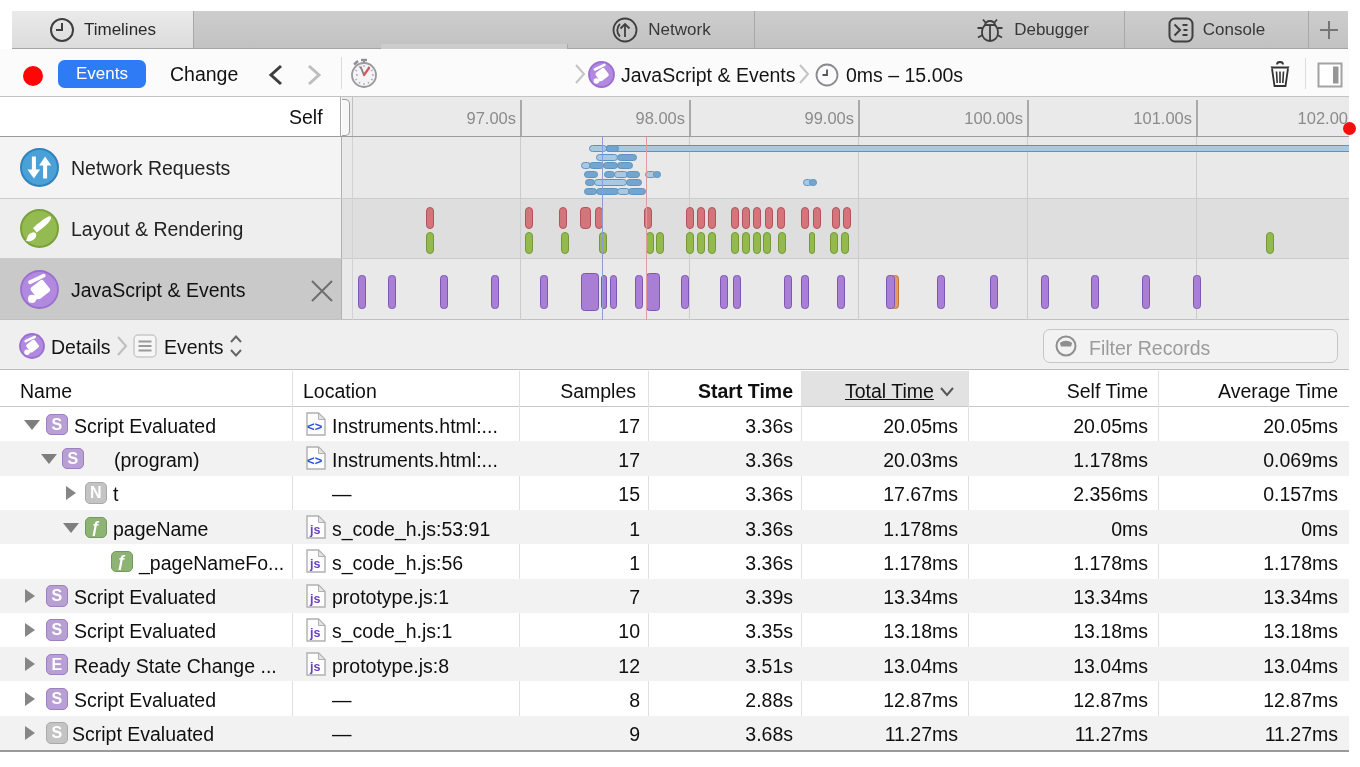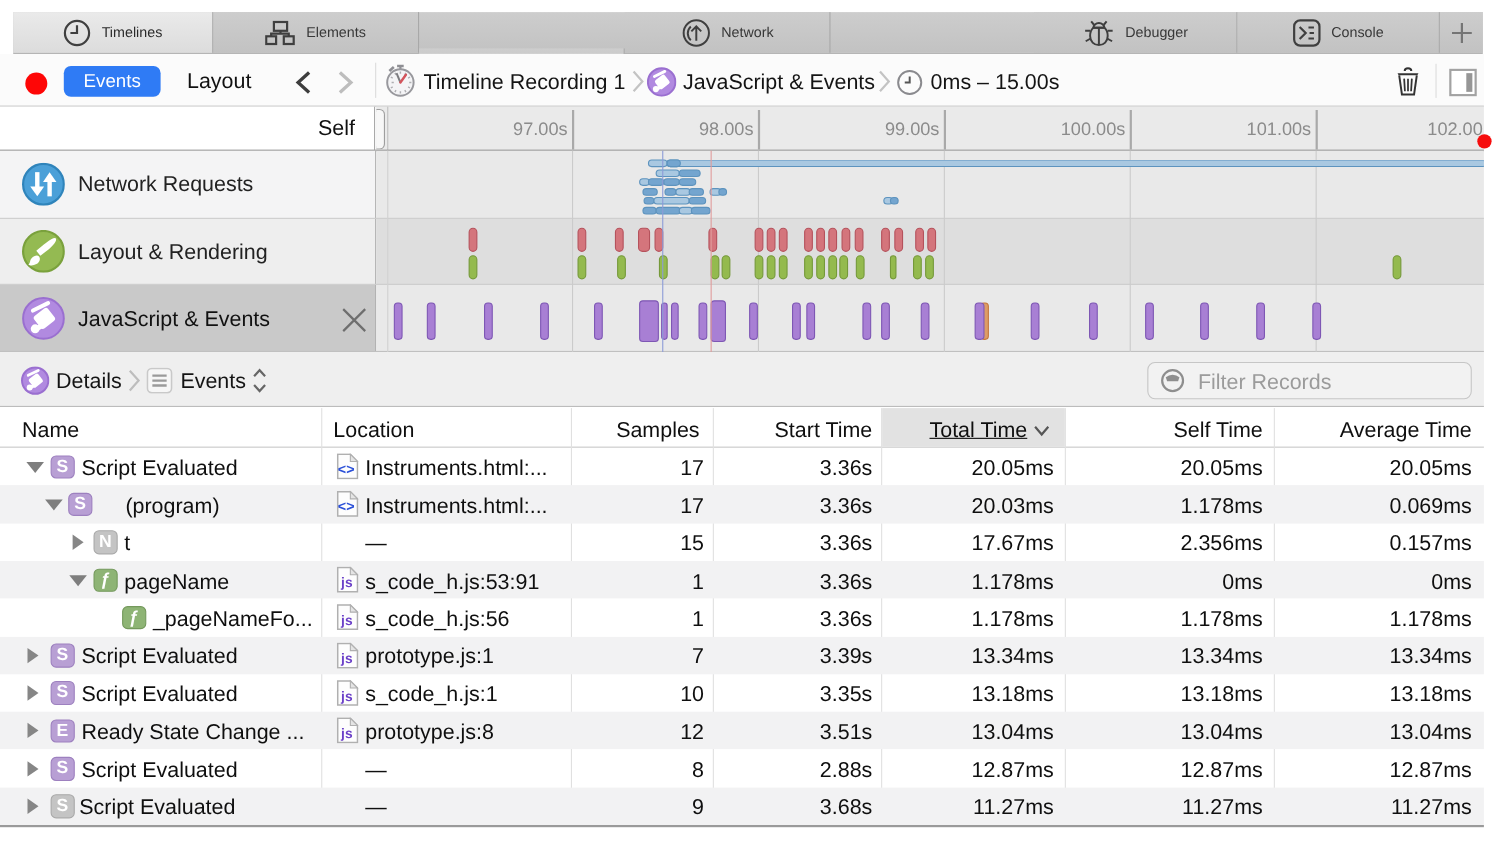--- a/index.html
+++ b/index.html
@@ -1,17 +1,17 @@
 <!DOCTYPE html>
 <html><head><meta charset="utf-8"><style>
 html,body{margin:0;padding:0;}
 body{width:1360px;height:767px;font-family:"Liberation Sans",sans-serif;background:#fff;overflow:hidden;}
 #w{position:relative;width:1360px;height:767px;overflow:hidden;}
 .abs{position:absolute;}
-.tab{position:absolute;top:11px;height:37px;background:linear-gradient(#cdcdcd,#c2c2c2);display:flex;align-items:center;justify-content:center;gap:9px;color:#383838;font-size:13px;border-right:1px solid #a8a8a8;box-sizing:border-box;}
+.tab{position:absolute;top:11px;height:37px;background:linear-gradient(#cdcdcd,#c2c2c2);display:flex;align-items:center;justify-content:center;gap:9px;color:#383838;font-size:17px;border-right:1px solid #a8a8a8;box-sizing:border-box;}
 .tab.sel{background:linear-gradient(#eaeaea,#dcdcdc);color:#2a2a2a;}
 .vbar{position:absolute;background:#9e77ce;border:1px solid #7e57b4;border-radius:3.5px;box-sizing:border-box;}
 .vbar{background:#a87fd4;}
 .rbar{position:absolute;background:#d4757c;border:1px solid #b5525c;border-radius:4px;box-sizing:border-box;top:207px;height:22px;}
 .gbar{position:absolute;background:#94ba4e;border:1px solid #75993a;border-radius:4px;box-sizing:border-box;top:232px;height:22px;}
 .nbar{position:absolute;border:1px solid #5d93be;border-radius:3.5px;box-sizing:border-box;height:7px;}
 .nl{background:#a9c8e1;}
 .nd{background:#74a5cf;}
 .gridline{position:absolute;top:137px;height:183px;width:1px;background:#cbcbcb;}
 .tick{position:absolute;top:100px;height:36px;width:1.5px;background:#a9a9a9;}
@@ -30,31 +30,20 @@
 <div id="w">
 <div class="abs" style="left:0;top:0;width:1360px;height:49px;background:#fff;"></div>
 <div class="abs" style="left:12px;top:11px;width:1336px;height:38px;background:linear-gradient(#cdcdcd,#c2c2c2);border-bottom:1px solid #a5a5a5;box-sizing:border-box;"></div>
 <div class="tab sel" style="left:12px;width:182px;">
       <svg width="26" height="26" viewBox="0 0 26 26" style="">
         <circle cx="13" cy="13" r="11" fill="none" stroke="#3f3f3f" stroke-width="2"></circle>
         <path d="M13 6 V13 H7" fill="none" stroke="#3f3f3f" stroke-width="2"></path>
       </svg>
       <span>Timelines</span>
     </div>
-<div class="tab" style="left:194px;width:187px;">
-      <svg width="28" height="26" viewBox="0 0 28 26" style="">
-        <g fill="none" stroke="#3f3f3f" stroke-width="2">
-          <rect x="8" y="3" width="12" height="8"></rect>
-          <rect x="1" y="16" width="9" height="7"></rect>
-          <rect x="17" y="16" width="9" height="7"></rect>
-          <path d="M14 11 V13.5 M5.5 16 V13.5 H21.5 V16"></path>
-        </g>
-      </svg>
-      <span>Elements</span>
-    </div>
 <div class="tab" style="left:381px;width:187px;margin-top:33px;">
       <svg width="26" height="28" viewBox="0 0 26 28" style="">
         <g fill="none" stroke="#3f3f3f" stroke-width="1.8">
           <ellipse cx="13" cy="6.2" rx="9" ry="3.9"></ellipse>
           <path d="M4 10.5 a 9 4 0 0 0 18 0"></path>
           <path d="M4 16 a 9 4 0 0 0 18 0"></path>
           <path d="M4 21.5 a 9 4 0 0 0 18 0"></path>
           <path d="M4 6.2 V7 M22 6.2 V7"></path>
         </g>
       </svg>
@@ -91,42 +80,41 @@
       <span>Console</span>
     </div>
 <div class="tab" style="left:1309px;width:39px;border-right:none;">
       <svg width="22" height="22">
         <path d="M11 2 V20 M2 11 H20" stroke="#757575" stroke-width="2" fill="none"></path>
       </svg>
     </div>
 <div class="abs" style="left:0;top:49px;width:1349px;height:48px;background:#fbfbfb;border-bottom:1px solid #c3c3c3;box-sizing:border-box;"></div>
 <div class="abs" style="left:23px;top:65.5px;width:20px;height:20px;border-radius:50%;background:#fe0606;"></div>
 <div class="abs" style="left:58px;top:59.5px;width:88px;height:28px;border-radius:6.5px;background:#2f7bf5;color:#fff;font-size:17px;display:flex;align-items:center;justify-content:center;">Events</div>
-<div class="abs" style="left:170px;top:63px;font-size:19.5px;color:#111;">Layout</div>
+<div class="abs" style="left:170px;top:63px;font-size:19.5px;color:#111;">Change</div>
 <svg class="abs" style="left:265px;top:63px;" width="22" height="24">
       <path d="M16 3 L6 12 L16 21" fill="none" stroke="#3d3d3d" stroke-width="3"></path>
     </svg>
 <svg class="abs" style="left:303px;top:63px;" width="22" height="24">
       <path d="M6 3 L16 12 L6 21" fill="none" stroke="#bdbdbd" stroke-width="3"></path>
     </svg>
 <div class="abs" style="left:341px;top:57px;width:1px;height:32px;background:#dcdcdc;"></div>
 <div class="abs" style="left:349px;top:57px;"><svg width="30" height="32" viewBox="0 0 30 32" style="">
         <g>
 <path d="M12 3 H18" stroke="#8e8e93" stroke-width="2.4" fill="none"></path>
 <path d="M15 3 V6" stroke="#8e8e93" stroke-width="2" fill="none"></path>
 <path d="M5 7.5 L9 4" stroke="#8e8e93" stroke-width="2.4" fill="none"></path>
 <circle cx="15" cy="18" r="12" fill="#f4f4f6" stroke="#98989d" stroke-width="1.8"></circle>
 <g stroke="#aeaeb2" stroke-width="1.3">
 <path d="M15 8 V10 M15 26 V28 M25 18 H23 M7 18 H9 M20 9.3 L19 11 M10 9.3 L11 11 M20 26.7 L19 25 M10 26.7 L11 25 M23.7 13 L22 14 M6.3 13 L8 14 M23.7 23 L22 22 M6.3 23 L8 22"></path>
 </g>
 <path d="M15 18 L11.5 9.5" stroke="#7c7c80" stroke-width="1.8" fill="none"></path>
 <path d="M15 18 L20 11" stroke="#d3545c" stroke-width="2.2" fill="none" stroke-linecap="round"></path>
 </g>
       </svg></div>
-<div class="abs" style="left:385px;top:64px;font-size:19.5px;color:#141414;">Timeline Recording 1</div>
 <svg class="abs" style="left:572px;top:62px;" width="16" height="24">
       <path d="M4 3 L12 12 L4 21" fill="none" stroke="#c3c3c3" stroke-width="2"></path>
     </svg>
 <div class="abs" style="left:588px;top:61px;"><svg width="27" height="27" viewBox="0 0 27 27" style="">
         <circle cx="13.5" cy="13.5" r="12.5" fill="#b18ae0" stroke="#9a6fd0" stroke-width="1.8"></circle>
 <g transform="scale(1.0)" fill="#fff">
 <line x1="6.9" y1="8.5" x2="16.4" y2="3.9" stroke="#fff" stroke-width="2.6" stroke-linecap="round"></line>
 <rect x="8.6" y="8.5" width="11" height="10" rx="1.8" transform="rotate(-38 14.1 13.5)"></rect>
 <circle cx="8.3" cy="20" r="2.8"></circle>
 <path d="M9 18.2 L12.4 16.4 L13.8 19.2 L10.6 20.9 Z"></path>
@@ -337,21 +325,21 @@
 <div class="abs" style="left:1055px;top:335px;"><svg width="22" height="22" viewBox="0 0 22 22" style="">
         <circle cx="11" cy="11" r="9.5" fill="none" stroke="#8e8e8e" stroke-width="2"></circle>
 <path d="M4.8 8 A 9.5 9.5 0 0 1 17.2 8 L16 11.5 H6 Z" fill="#8e8e8e"></path>
       </svg></div>
 <div class="abs" style="left:1089px;top:337px;font-size:19.5px;color:#9b9b9b;">Filter Records</div>
 <div class="abs" style="left:0;top:371px;width:1349px;height:36px;background:#fff;border-bottom:1px solid #c8c8c8;box-sizing:border-box;"></div>
 <div class="abs" style="left:802px;top:371px;width:166px;height:35px;background:#e2e2e2;"></div>
 <div class="cell" style="left:20px;top:380px;">Name</div>
 <div class="cell" style="left:303px;top:380px;">Location</div>
 <div class="cell num" style="left:500px;top:380px;width:136px;">Samples</div>
-<div class="cell num" style="left:650px;top:380px;width:143px;">Start Time</div>
+<div class="cell num" style="left:650px;top:380px;width:143px;font-weight:bold;">Start Time</div>
 <div class="cell" style="left:845px;top:380px;text-decoration:underline;">Total Time</div>
 <svg class="abs" style="left:938px;top:383px;" width="18" height="16">
       <path d="M3 5 L9 12 L15 5" fill="none" stroke="#565656" stroke-width="2"></path>
     </svg>
 <div class="cell num" style="left:1000px;top:380px;width:148px;">Self Time</div>
 <div class="cell num" style="left:1180px;top:380px;width:158px;">Average Time</div>
 <div class="colsep" style="left:292px;"></div>
 <div class="colsep" style="left:519px;"></div>
 <div class="colsep" style="left:648px;"></div>
 <div class="colsep" style="left:801px;"></div>

